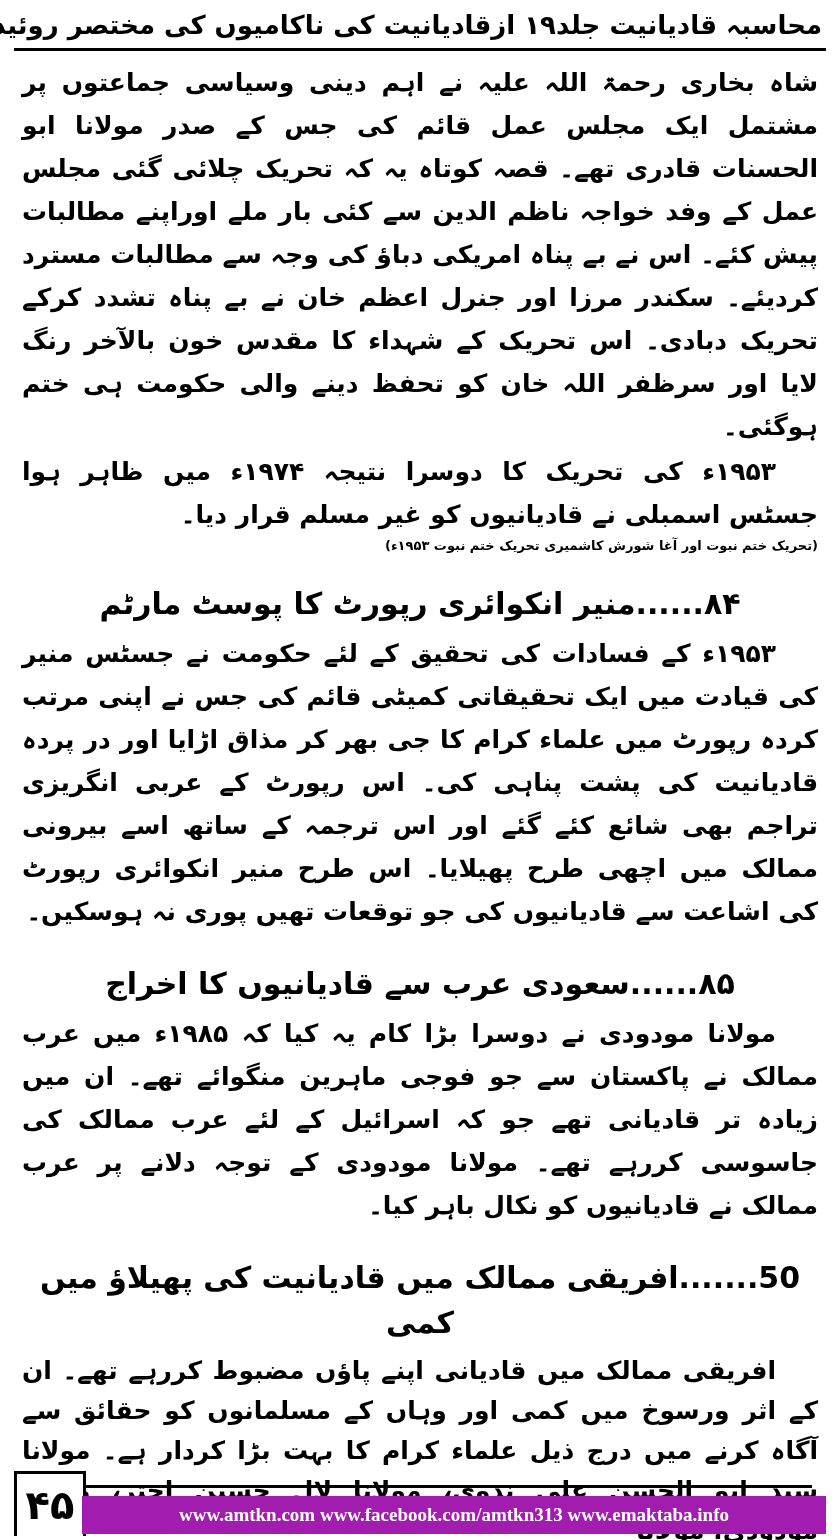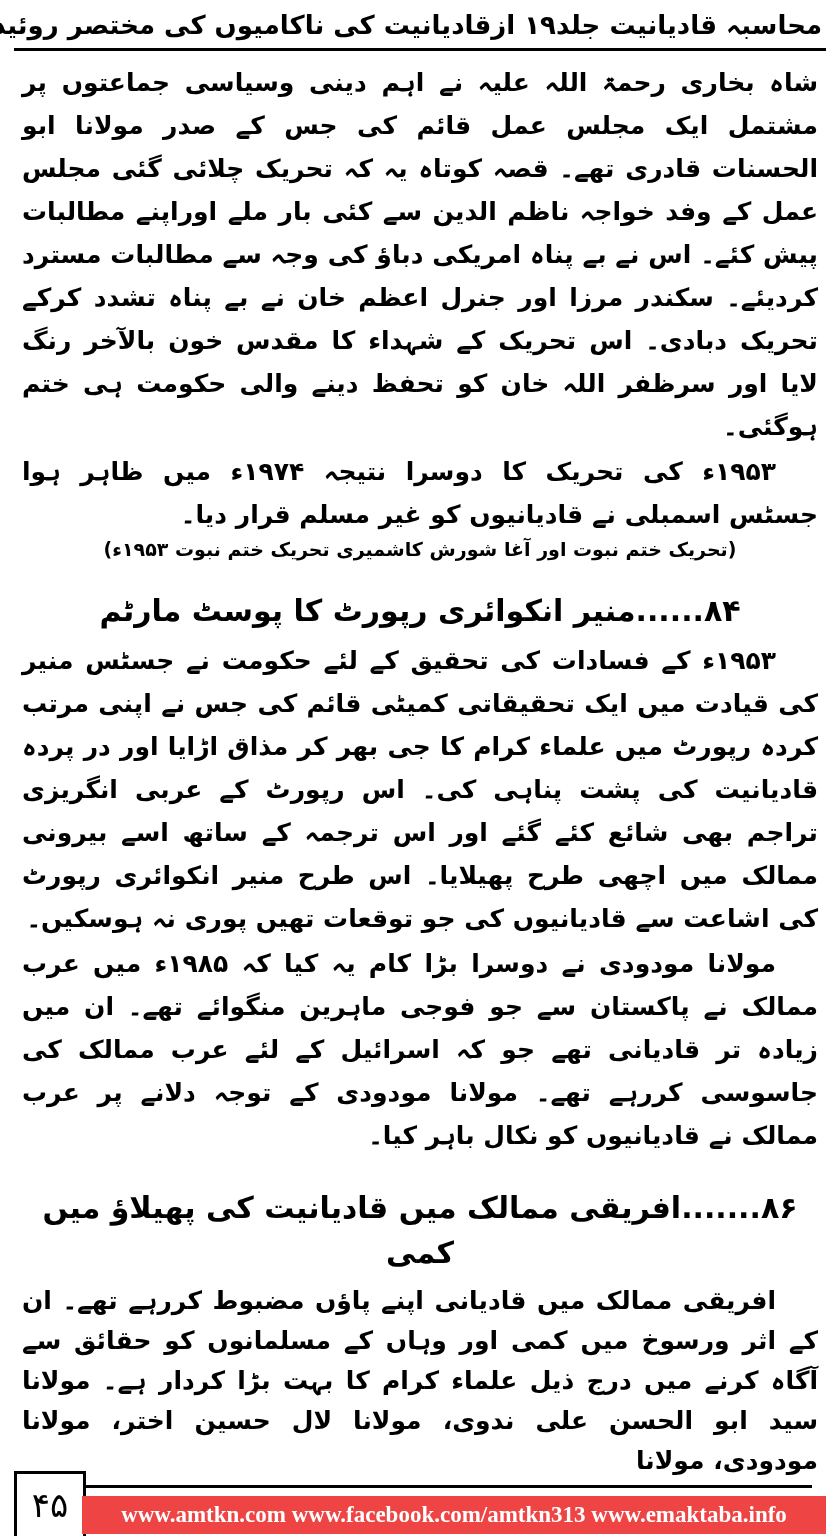--- a/index.html
+++ b/index.html
@@ -75,22 +75,22 @@
     text-align-last: right;
     font-weight: 600;
   }
   .para.indent {
     text-indent: 42px;
   }
   .para.tight {
     line-height: 1.6;
   }
   .cite {
-    font-size: 19px;
-    text-align: center;
+    font-size: 13px;
+    text-align: right;
     direction: rtl;
     margin: 0 0 4px 0;
     font-weight: 600;
   }
   .heading {
     font-size: 30px;
     font-weight: bold;
     text-align: center;
     margin: 28px 0 6px 0;
     line-height: 1.5;
@@ -106,42 +106,42 @@
     left: 14px;
     bottom: 4px;
     width: 66px;
     height: 62px;
     border: 3px solid #000;
     border-bottom: none;
     display: flex;
     align-items: center;
     justify-content: center;
     background: #fff;
-    font-size: 34px;
-    font-weight: normal;
+    font-size: 40px;
+    font-weight: bold;
     direction: rtl;
   }
   .footer-wrap {
     position: absolute;
     left: 0; right: 0; bottom: 0;
     height: 86px;
   }
   .footer-bar-wrap {
     position: absolute;
     left: 82px;
     right: 14px;
     bottom: 6px;
     height: 38px;
-    background: #ef4444;
+    background: #a21caf;
     color: #fff;
     display: flex;
     align-items: center;
     justify-content: center;
     font-family: "Liberation Serif", serif;
-    font-size: 23px;
+    font-size: 19px;
     font-weight: bold;
   }
 </style>
 </head>
 <body>
 
 <div class="page">
 
   <div class="header">
     <div class="header-right">محاسبہ قادیانیت جلد۱۹ ازقادیانیت کی ناکامیوں کی مختصر روئیداد</div>
@@ -156,25 +156,26 @@
     <p class="para">شاہ بخاری رحمۃ اللہ علیہ نے اہم دینی وسیاسی جماعتوں پر مشتمل ایک مجلس عمل قائم کی جس کے صدر مولانا ابو الحسنات قادری تھے۔ قصہ کوتاہ یہ کہ تحریک چلائی گئی مجلس عمل کے وفد خواجہ ناظم الدین سے کئی بار ملے اوراپنے مطالبات پیش کئے۔ اس نے بے پناہ امریکی دباؤ کی وجہ سے مطالبات مسترد کردیئے۔ سکندر مرزا اور جنرل اعظم خان نے بے پناہ تشدد کرکے تحریک دبادی۔ اس تحریک کے شہداء کا مقدس خون بالآخر رنگ لایا اور سرظفر اللہ خان کو تحفظ دینے والی حکومت ہی ختم ہوگئی۔</p>
 
     <p class="para indent">۱۹۵۳ء کی تحریک کا دوسرا نتیجہ ۱۹۷۴ء میں ظاہر ہوا جسٹس اسمبلی نے قادیانیوں کو غیر مسلم قرار دیا۔</p>
 
     <div class="cite">(تحریک ختم نبوت اور آغا شورش کاشمیری تحریک ختم نبوت ۱۹۵۳ء)</div>
 
     <h2 class="heading">۸۴......منیر انکوائری رپورٹ کا پوسٹ مارٹم</h2>
 
     <p class="para indent">۱۹۵۳ء کے فسادات کی تحقیق کے لئے حکومت نے جسٹس منیر کی قیادت میں ایک تحقیقاتی کمیٹی قائم کی جس نے اپنی مرتب کردہ رپورٹ میں علماء کرام کا جی بھر کر مذاق اڑایا اور در پردہ قادیانیت کی پشت پناہی کی۔ اس رپورٹ کے عربی انگریزی تراجم بھی شائع کئے گئے اور اس ترجمہ کے ساتھ اسے بیرونی ممالک میں اچھی طرح پھیلایا۔ اس طرح منیر انکوائری رپورٹ کی اشاعت سے قادیانیوں کی جو توقعات تھیں پوری نہ ہوسکیں۔</p>
 
+    <h2 class="heading">۸۵......سعودی عرب سے قادیانیوں کا اخراج</h2>
 
     <p class="para indent">مولانا مودودی نے دوسرا بڑا کام یہ کیا کہ ۱۹۸۵ء میں عرب ممالک نے پاکستان سے جو فوجی ماہرین منگوائے تھے۔ ان میں زیادہ تر قادیانی تھے جو کہ اسرائیل کے لئے عرب ممالک کی جاسوسی کررہے تھے۔ مولانا مودودی کے توجہ دلانے پر عرب ممالک نے قادیانیوں کو نکال باہر کیا۔</p>
 
 
-    <h2 class="heading">۸۶.......افریقی ممالک میں قادیانیت کی پھیلاؤ میں کمی</h2>
+    <h2 class="heading">50.......افریقی ممالک میں قادیانیت کی پھیلاؤ میں کمی</h2>
 
     <p class="para indent tight">افریقی ممالک میں قادیانی اپنے پاؤں مضبوط کررہے تھے۔ ان کے اثر ورسوخ میں کمی اور وہاں کے مسلمانوں کو حقائق سے آگاہ کرنے میں درج ذیل علماء کرام کا بہت بڑا کردار ہے۔ مولانا سید ابو الحسن علی ندوی، مولانا لال حسین اختر، مولانا مودودی، مولانا</p>
 
   </div>
 
   <div class="footer-wrap">
     <div class="footer-rule" style="position:absolute;left:14px;right:14px;bottom:52px;"></div>
     <div class="footer-pagebox">۴۵</div>
     <div class="footer-bar-wrap">www.amtkn.com  www.facebook.com/amtkn313  www.emaktaba.info</div>
   </div>

